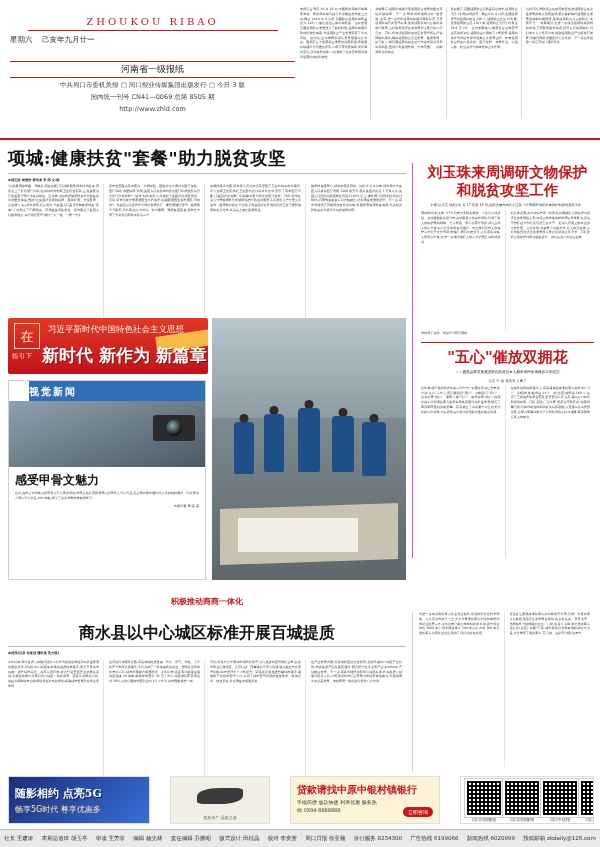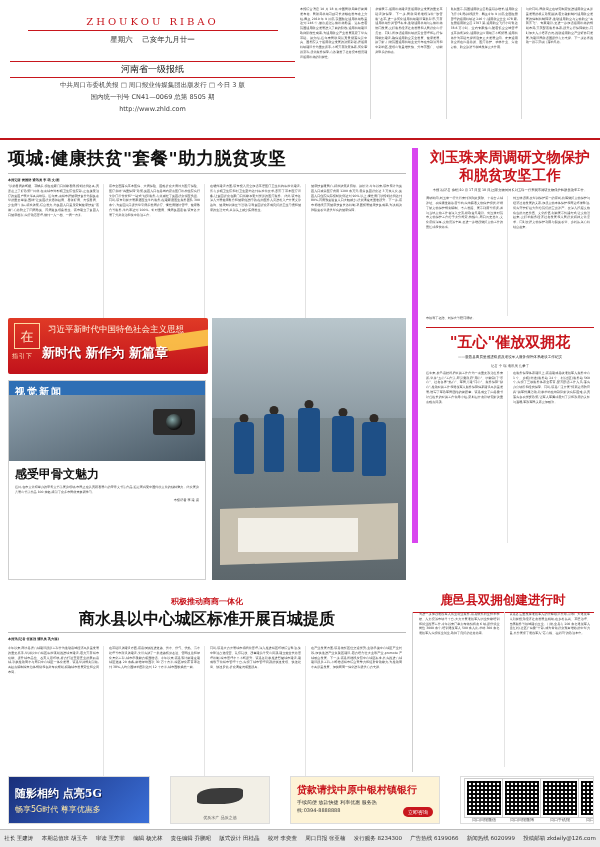--- a/index.html
+++ b/index.html
@@ -53,21 +53,20 @@
     margin: 3px auto 0 auto;
   }
   .date-row {
     margin-top: 7px;
     text-align: center;
     font-size: 10px;
     color: #222;
   }
   .date-row .big { font-size: 15px; font-weight: bold; }
   .date-row2 {
-    text-align: center;
     font-size: 7.5px;
     color: #333;
     margin-top: 4px;
   }
   .province-line {
     margin-top: 16px;
     text-align: center;
     font-size: 9px;
     color: #111;
     border-top: 1px solid #c8161d;
@@ -186,21 +185,21 @@
     position: absolute;
     left: 40px; top: 6px;
     color: #fff6e0;
     font-size: 8.5px;
     font-family: "DejaVu Serif", "Liberation Serif", serif;
   }
   .promoStrip .line2 {
     position: absolute;
     left: 34px; top: 26px;
     color: #fff;
-    font-size: 13px;
+    font-size: 17px;
     font-weight: bold;
     font-family: "DejaVu Serif", "Liberation Serif", serif;
     text-shadow: 1px 1px 0 #8b0d10;
   }
   .promoStrip .ribbon {
     position: absolute;
     right: -18px; top: 14px;
     width: 70px; height: 16px;
     background: #ffd34d;
     transform: rotate(-8deg);
@@ -238,28 +237,28 @@
     background:#1e4f86; border-radius: 4px 4px 2px 2px; }
 
   
   .shijue {
     position: absolute;
     left: 8px; top: 380px;
     width: 198px; height: 200px;
     border: 1px solid #cfcfcf;
   }
   .shijue .tagbar {
-    height: 14px;
+    height: 20px;
     background: #2f6fb5;
     color: #fff;
     font-size: 10px;
     font-weight: bold;
     line-height: 22px;
-    padding-left: 6px;
     letter-spacing: 2px;
+    margin-left: 20px;
   }
   .shijue .pic {
     height: 66px;
     background: linear-gradient(160deg,#8fa1ae,#4a5a66);
     position: relative;
     overflow: hidden;
   }
   .shijue .pic .cam {
     position: absolute; right: 10px; top: 14px;
     width: 42px; height: 26px; background: #2b2b2b; border-radius: 3px;
@@ -278,23 +277,23 @@
   }
   .shijue .txt { padding: 0 6px; }
   .shijue .credit {
     font-size: 3.2px; color: #333; text-align: right;
     padding: 3px 6px 0 6px;
   }
 
   
   .rightCol {
     position: absolute;
-    left: 412px; top: 148px;
+    left: 412px; top: 163px;
     width: 182px;
-    border-left: 6px solid #d946ef;
+    border-left: 1px solid #d946ef;
     padding-left: 8px;
   }
   .r-headline {
     font-family: "DejaVu Serif", "Liberation Serif", serif;
     font-weight: bold;
     font-size: 14.5px;
     color: #c8161d;
     line-height: 1.25;
     text-align: center;
   }
@@ -360,21 +359,21 @@
     color: #c8161d;
     font-weight: bold;
     font-family: "DejaVu Serif", "Liberation Serif", serif;
   }
   .b-headline {
     text-align: center;
     font-family: "DejaVu Serif", "Liberation Serif", serif;
     font-weight: bold;
     font-size: 16px;
     color: #111;
-    margin-top: 2px;
+    margin-top: 16px;
   }
   .b-cols {
     display: flex;
     gap: 5px;
     margin-top: 5px;
     height: 160px;
   }
   .b-cols .c { flex: 1; border-right: 1px solid #e4e4e4; padding-right: 4px; }
   .b-cols .c:last-child { border-right: none; }
 
@@ -577,21 +576,20 @@
       <div class="title">"五心"催放双拥花</div>
       <div class="sub">——鹿邑县高质量推进双拥及退役军人服务保障体系建设工作纪实</div>
       <div class="byline2">记者 李 瑞 通讯员 焦攀子</div>
       <div class="cols2">
         <div class="c micro" style="height:172px">近年来,鹿邑县始终把双拥工作作为一项重要政治任务来抓,坚持"五心"工作法,即党委政府"用心"、职能部门"尽心"、社会各界"热心"、军民共建"同心"、服务保障"贴心",推动双拥工作和退役军人服务保障体系建设高质量发展,谱写了军政军民团结的新篇章。该县成立了由县委书记任组长的双拥工作领导小组,定期召开会议研究解决重点难点问题。</div>
         <div class="c micro" style="height:172px">在服务保障体系建设上,该县建成县级退役军人服务中心 1 个、乡镇(街道)服务站 24 个、村(社区)服务站 560 个,实现了三级服务体系全覆盖,配齐配强工作人员,落实办公场所和经费保障。同时,该县广泛开展"情系边海防官兵"拥军优属活动,积极帮助驻地部队解决实际困难,认真落实各项优抚政策,让军人军属感受到了党和政府的关怀与温暖,军政军民关系更加融洽。</div>
       </div>
     </div>
   </div>
 
-  <div class="luyi">鹿邑县双拥创建进行时</div>
 
   <div class="rightLower">
     <div class="cols2">
       <div class="c micro" style="height:155px">为进一步加强退役军人就业创业服务,该县依托职业技术学校、人力资源市场等平台,大力开展退役军人职业技能培训和就业推荐工作,今年以来已举办专场招聘会 6 场,提供就业岗位 3000 余个,培训退役军人 500 余人次,帮助 300 余名退役军人实现就业创业,取得了良好的社会效果。</div>
       <div class="c micro" style="height:155px">该县还注重发挥退役军人的先锋模范作用,引导广大退役军人积极投身经济社会发展主战场,在乡村振兴、基层治理、志愿服务等领域建功立业。目前,全县有 200 余名退役军人担任村(社区)"两委"干部,成为带领群众致富增收的中坚力量,充分展现了退役军人"若有战、召必回"的政治本色。</div>
     </div>
   </div>
 
   <div class="bottomArticle">
     <div class="b-kicker">积极推动商商一体化</div>

